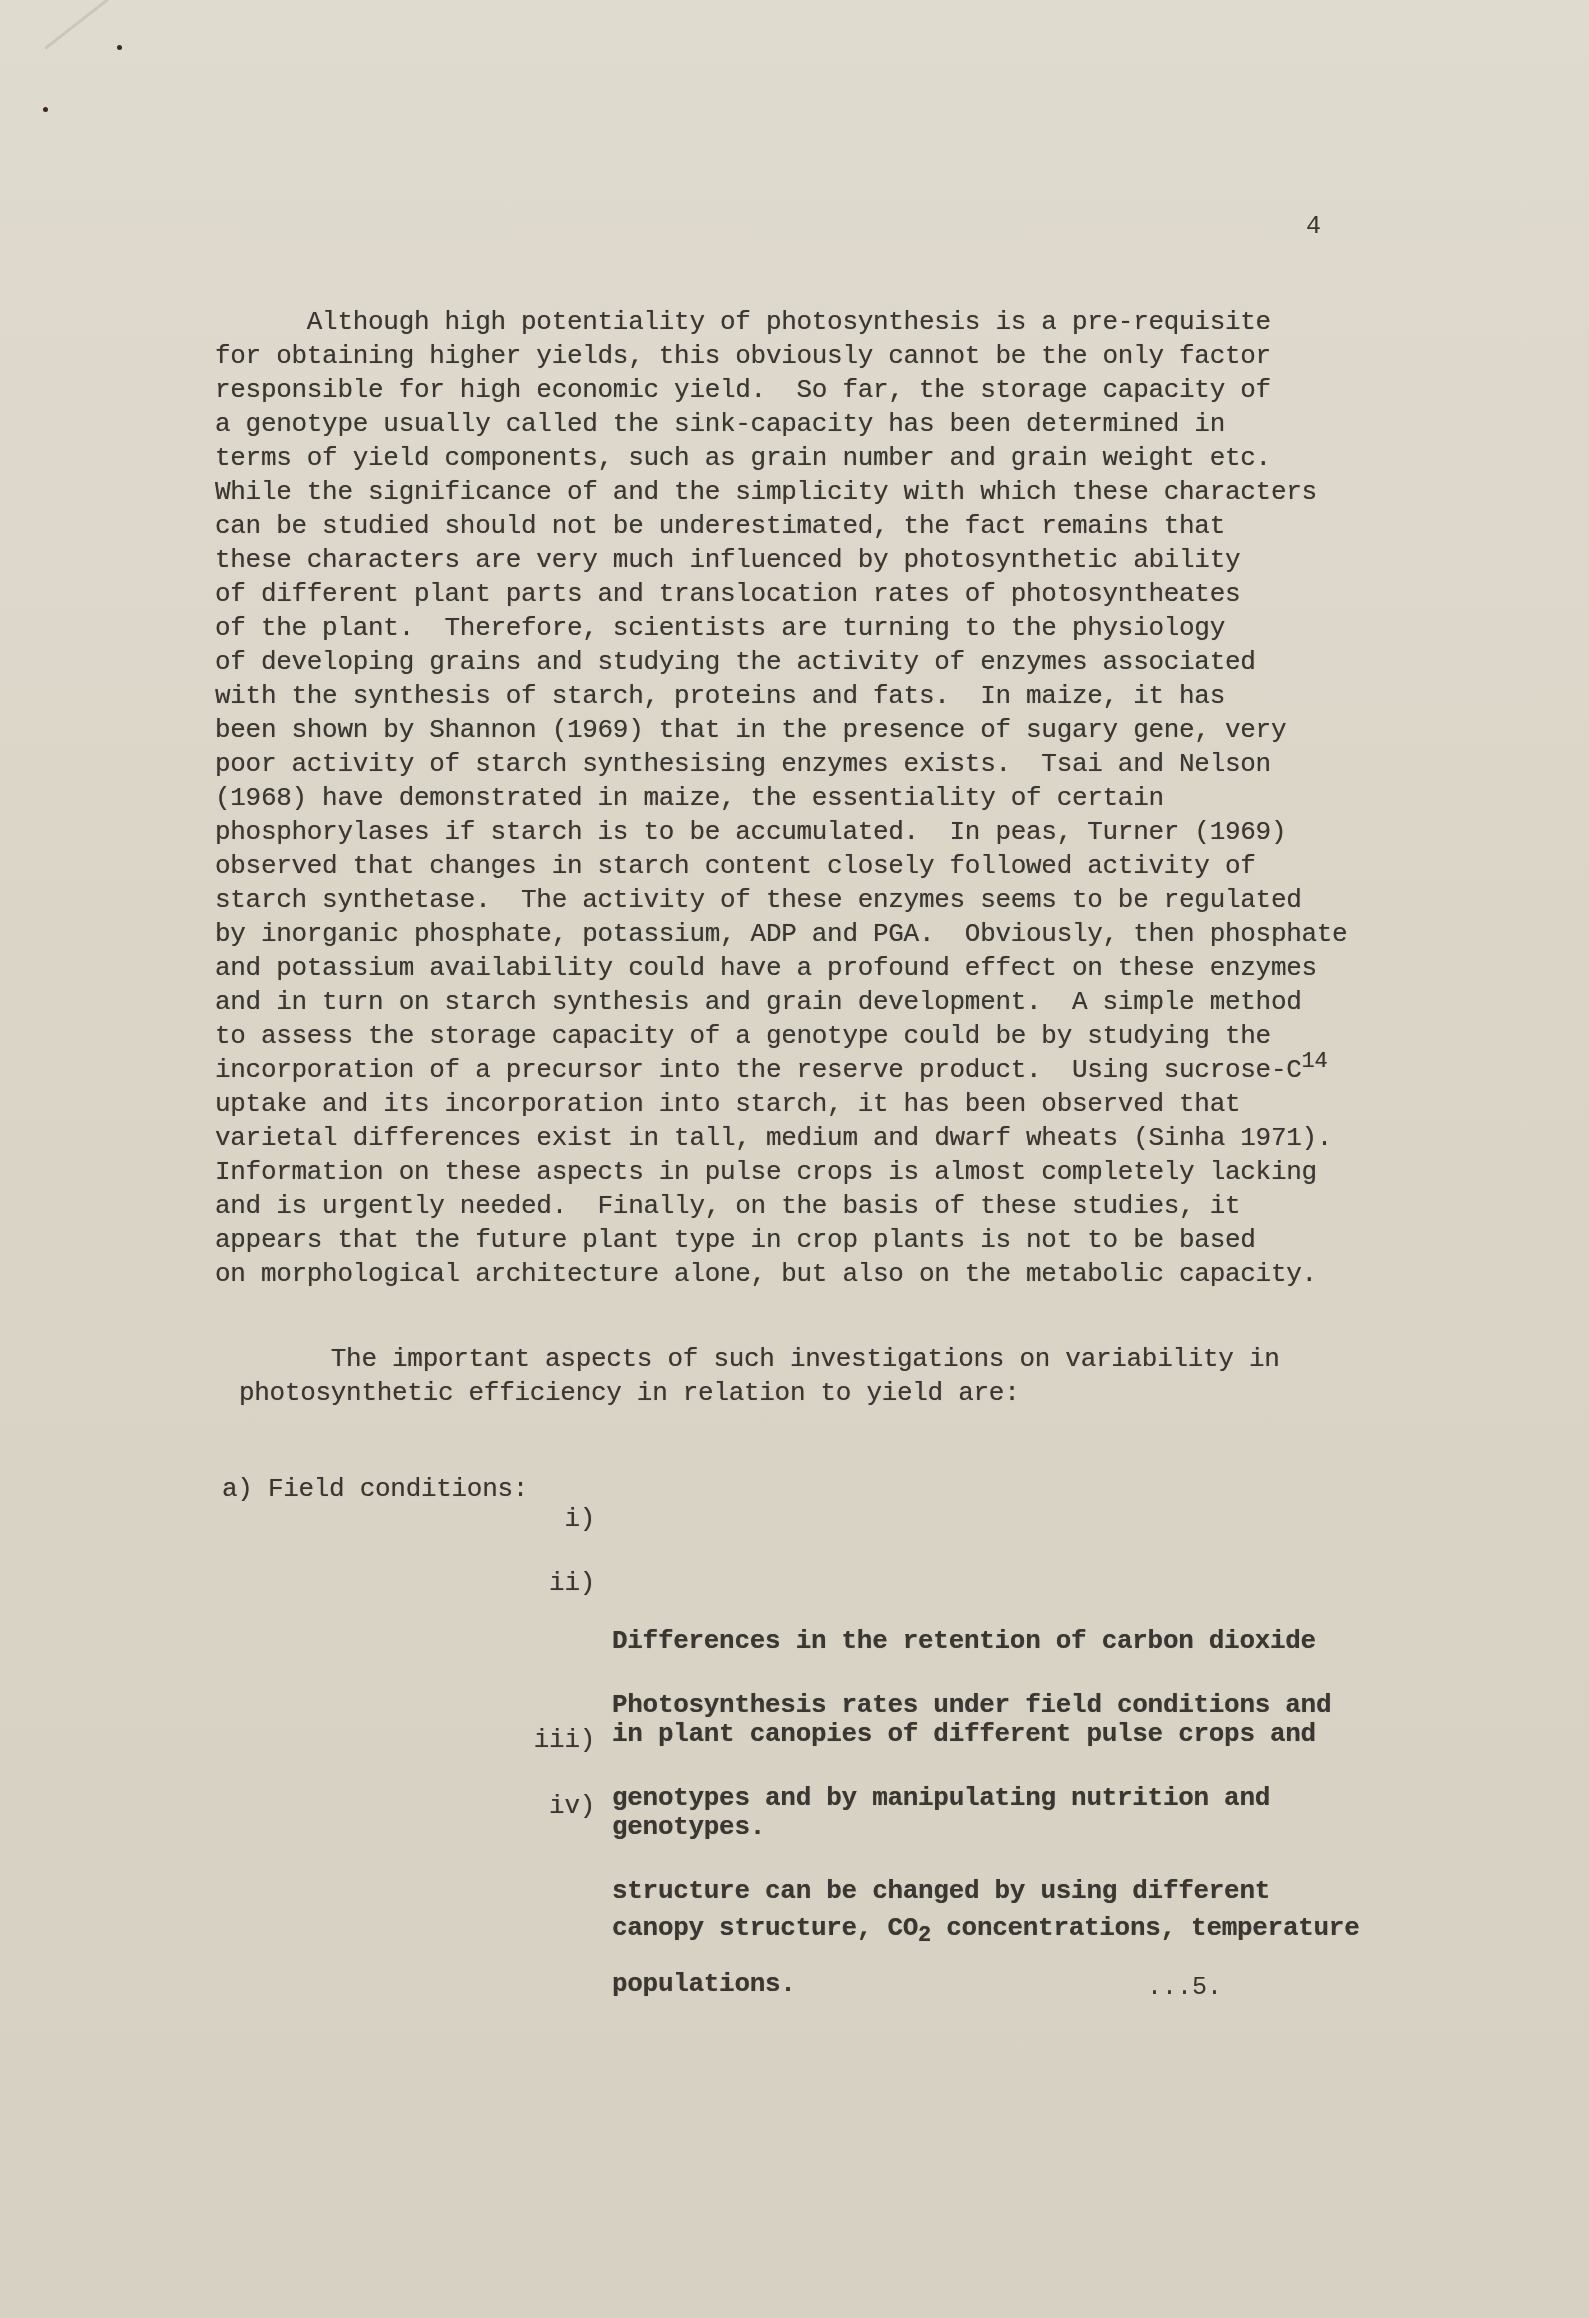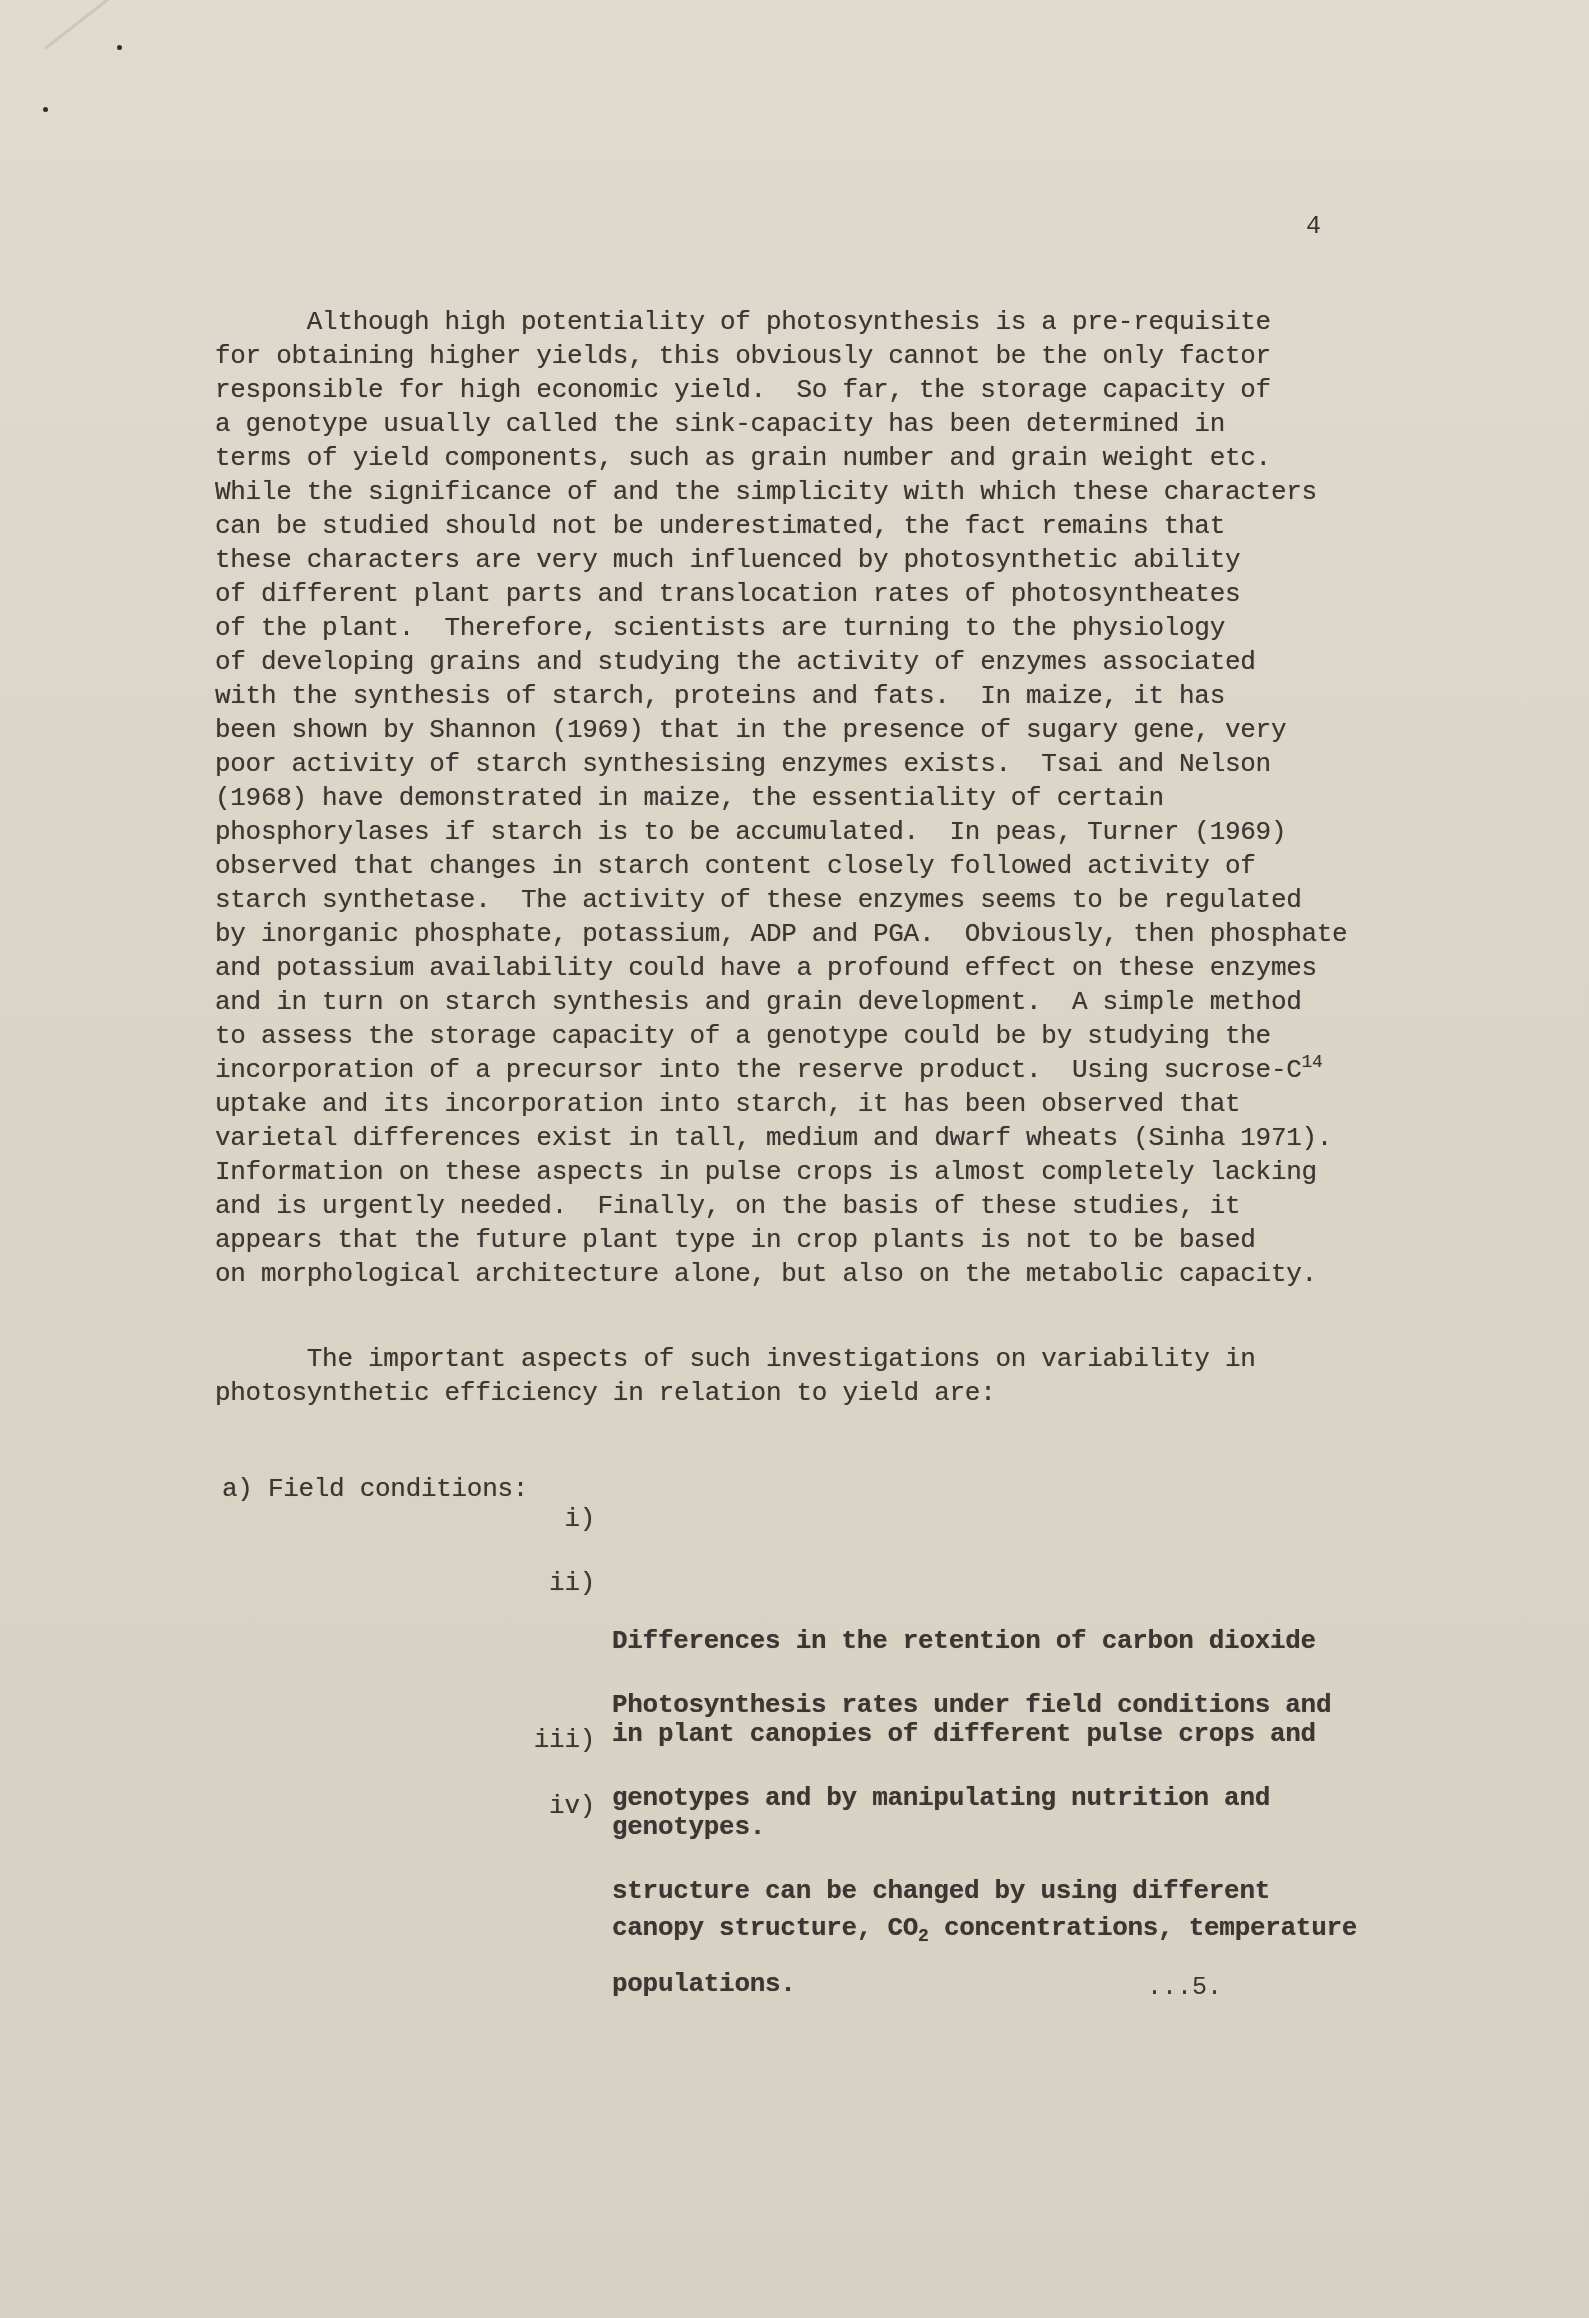--- a/index.html
+++ b/index.html
@@ -19,28 +19,28 @@
     .staple-mark { position: absolute; left: 45px; top: 47px; width: 80px; height: 2.7px;
       background: rgba(120,110,100,0.18); transform: rotate(-38deg); transform-origin: left center; }
     .page-number { position: absolute; left: 1306px; top: 212px; font-size: 25px; }
     .text-block {
       position: absolute; left: 215px; width: 1220px;
       font-size: 26px; line-height: 34px; letter-spacing: -0.3px;
       white-space: pre; text-shadow: 0 0 0.7px rgba(40,36,32,0.5);
     }
     .line { display: block; height: 34px; }
     .para1 { top: 305px; }
-    .para2 { top: 1342px; }
+    .para2 { top: 1342px; margin-left: 24px; }
     .list-a { position: absolute; left: 215px; top: 1444px; font-size: 26px; white-space: pre; letter-spacing: -0.3px;
       text-shadow: 0 0 0.7px rgba(40,36,32,0.5); }
     .item { position: absolute; left: 0; width: 1267px; margin-left: 7px; }
     .item .num { position: absolute; text-align: right; width: 373px; left: 0; }
     .item .body { position: absolute; left: 390px; line-height: 31px; font-weight: bold; }
     .item .body .line { height: 31px; }
-    sup, sub { font-size: 18px; line-height: 0; }
+    sup, sub { font-size: 22px; line-height: 0; }
     .footer-cont { position: absolute; left: 1147px; top: 1973px; font-size: 25px; }
   </style>
 </head>
 <body>
 
 <div class="paper">
   <div class="staple-mark"></div>
   <div class="staple-hole" style="left:43px;top:107px;"></div>
   <div class="staple-hole" style="left:117px;top:45px;"></div>
 

